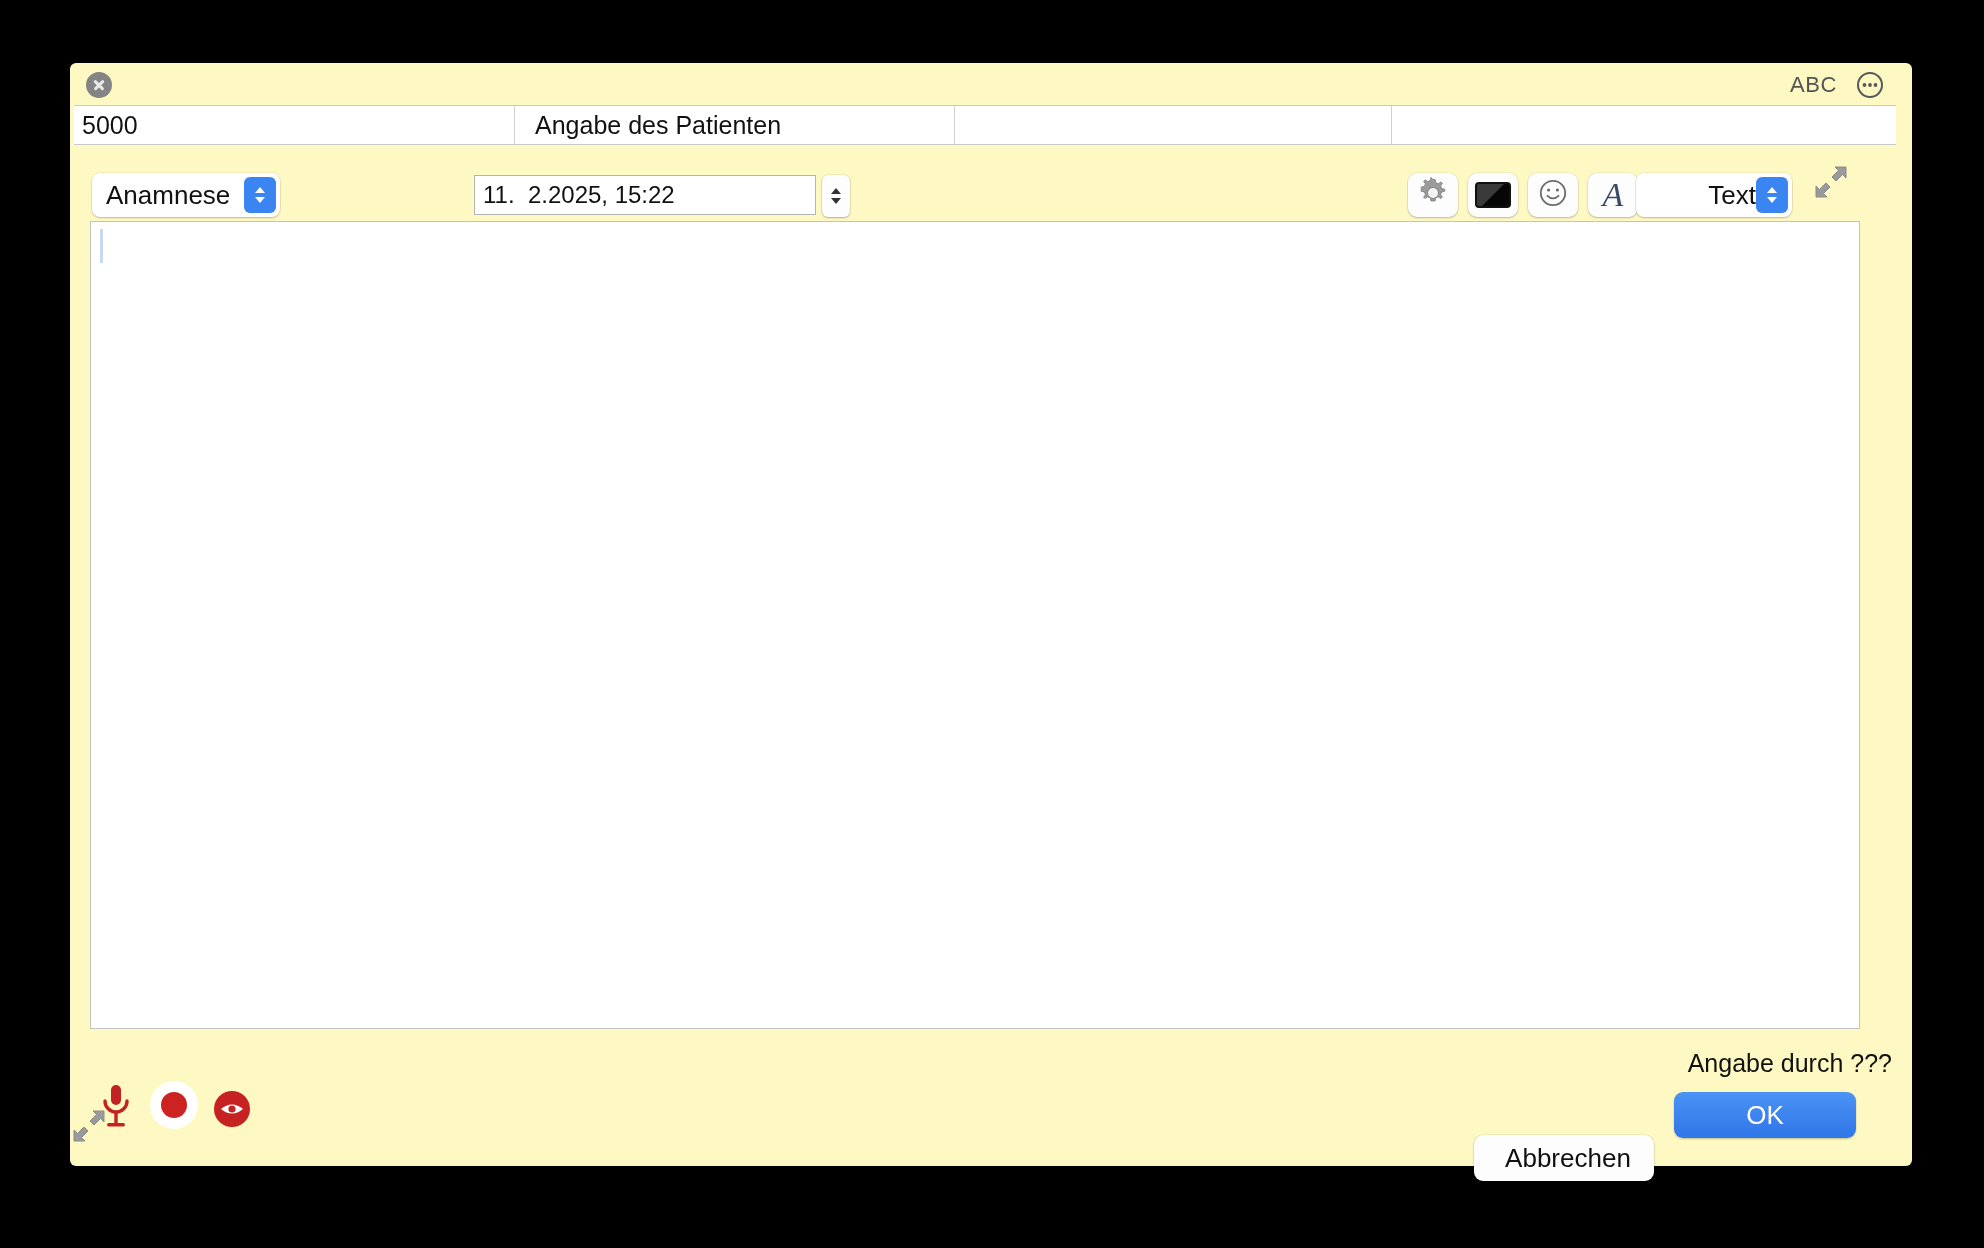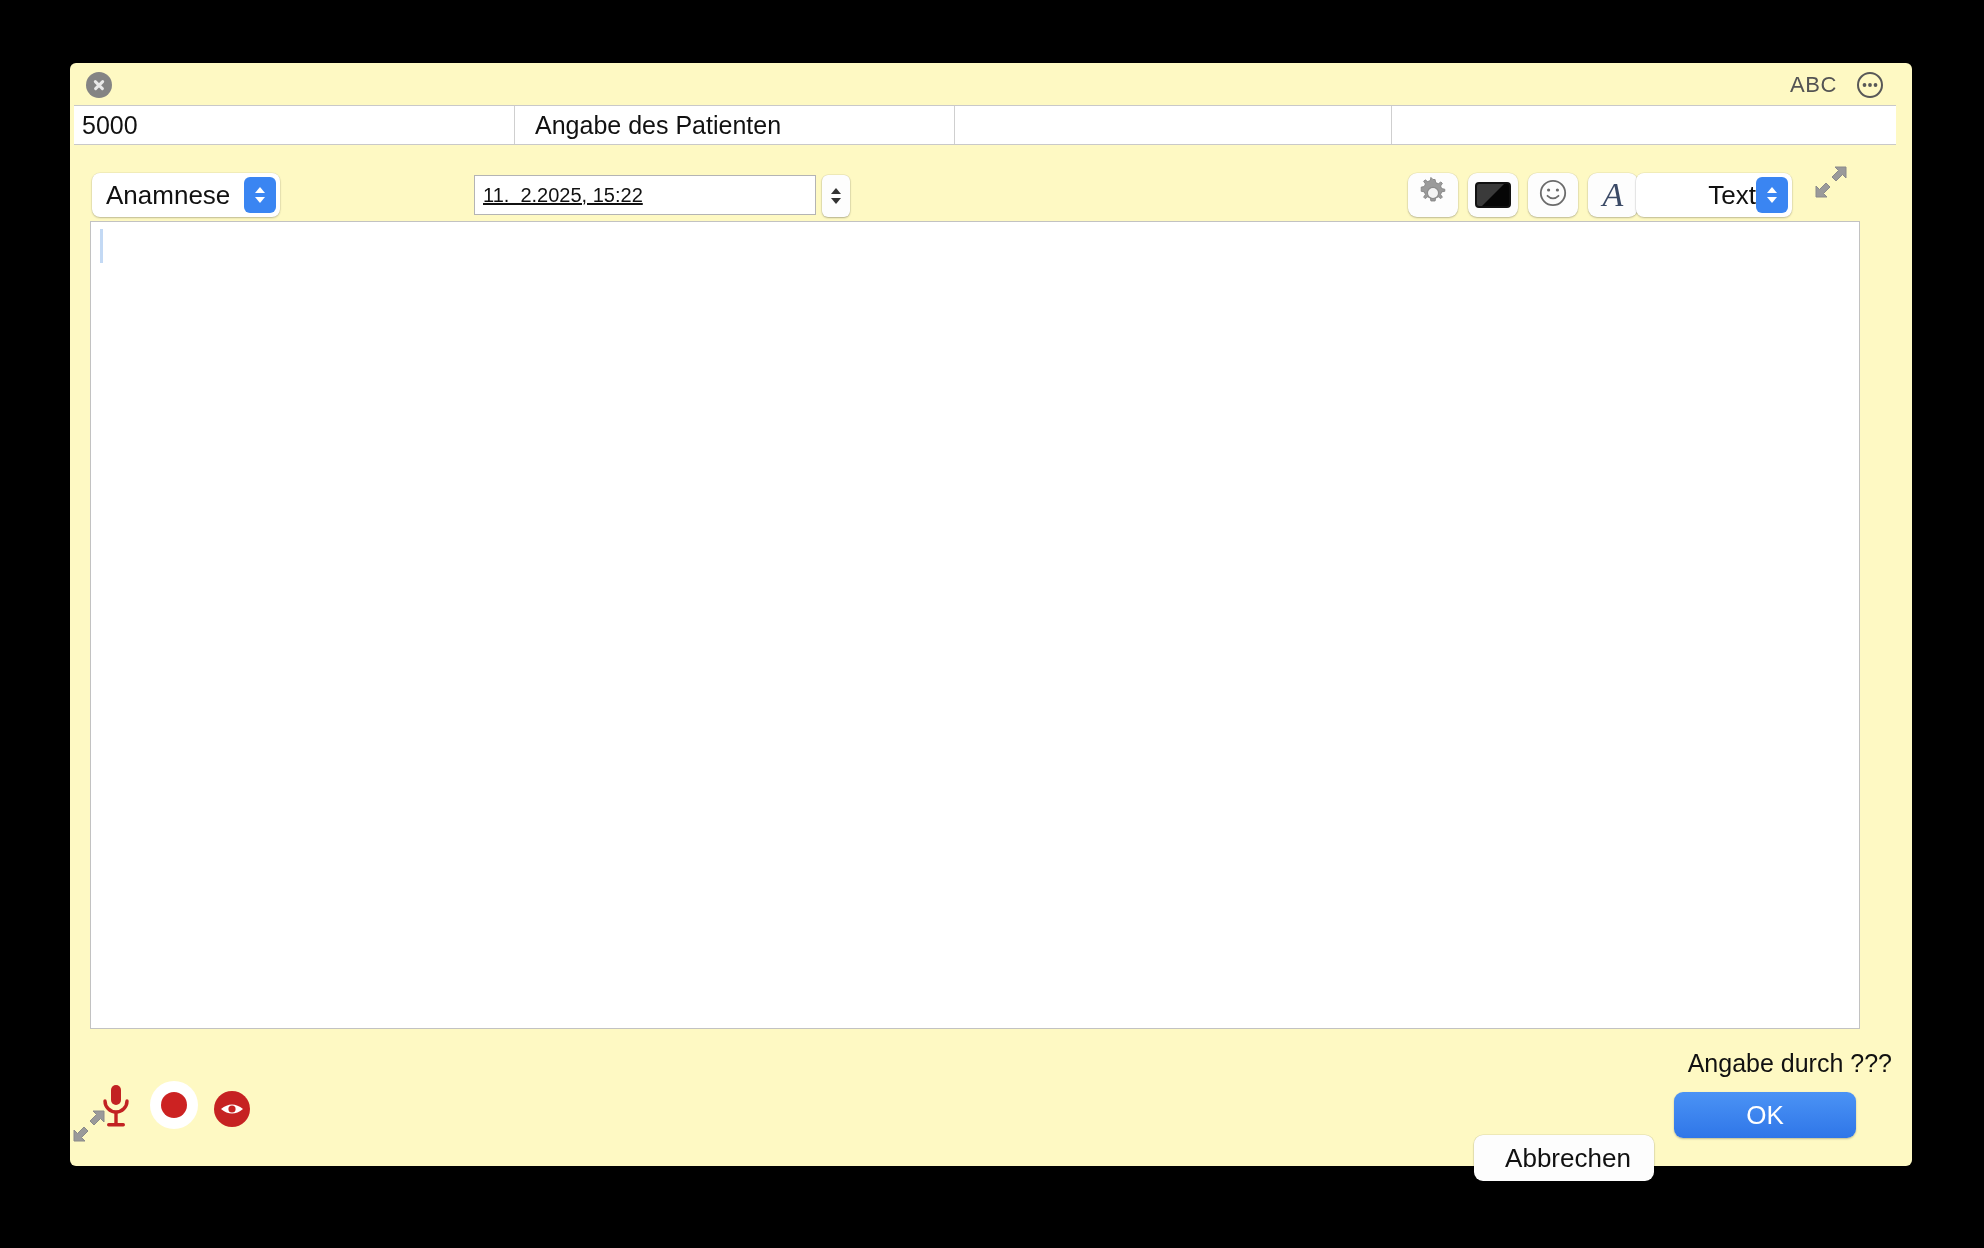--- a/index.html
+++ b/index.html
@@ -162,24 +162,23 @@
     left: 404px;
     top: 14px;
     width: 342px;
     height: 40px;
     background: #ffffff;
     border: 1px solid #b4b4b4;
     box-sizing: border-box;
     display: flex;
     align-items: center;
     padding-left: 8px;
-    font-size: 20px;
+    font-size: 24px;
     color: #111111;
     white-space: pre;
-    text-decoration: underline;
   }
   #date-stepper {
     position: absolute;
     left: 752px;
     top: 14px;
     width: 28px;
     height: 42px;
     background: #fdfdfd;
     border-radius: 6px;
     box-shadow: 0 1px 2px rgba(0,0,0,0.25), 0 0 0 0.5px rgba(0,0,0,0.1);

